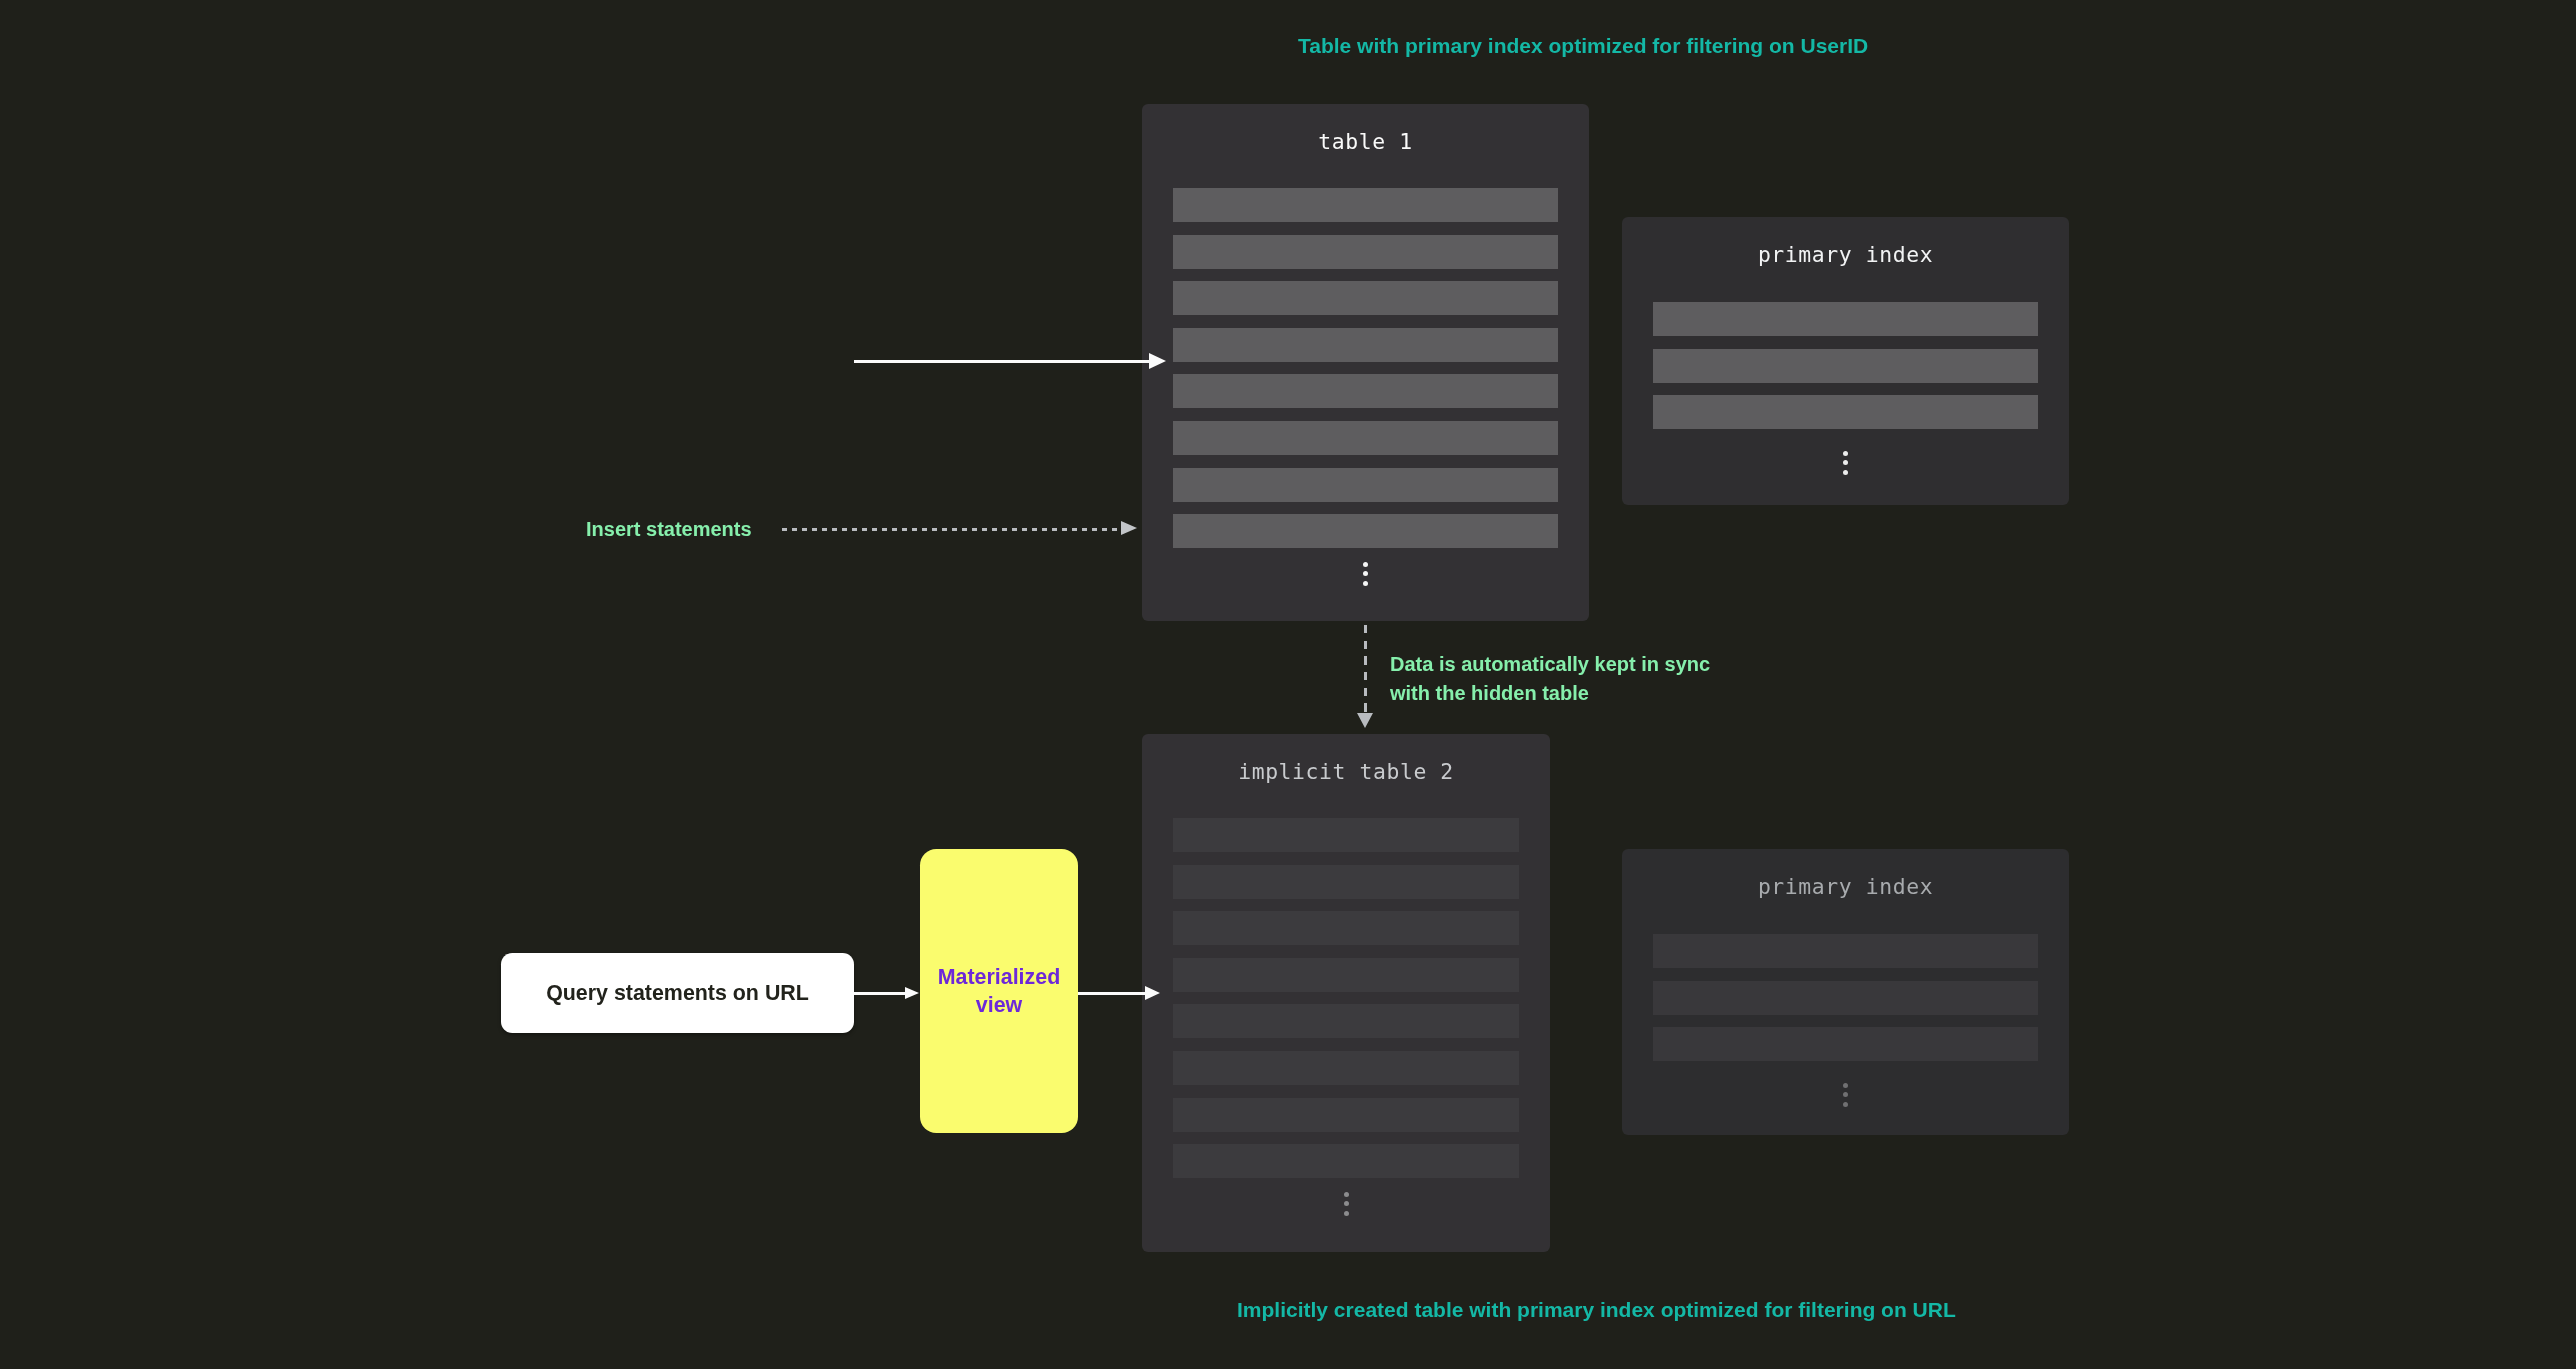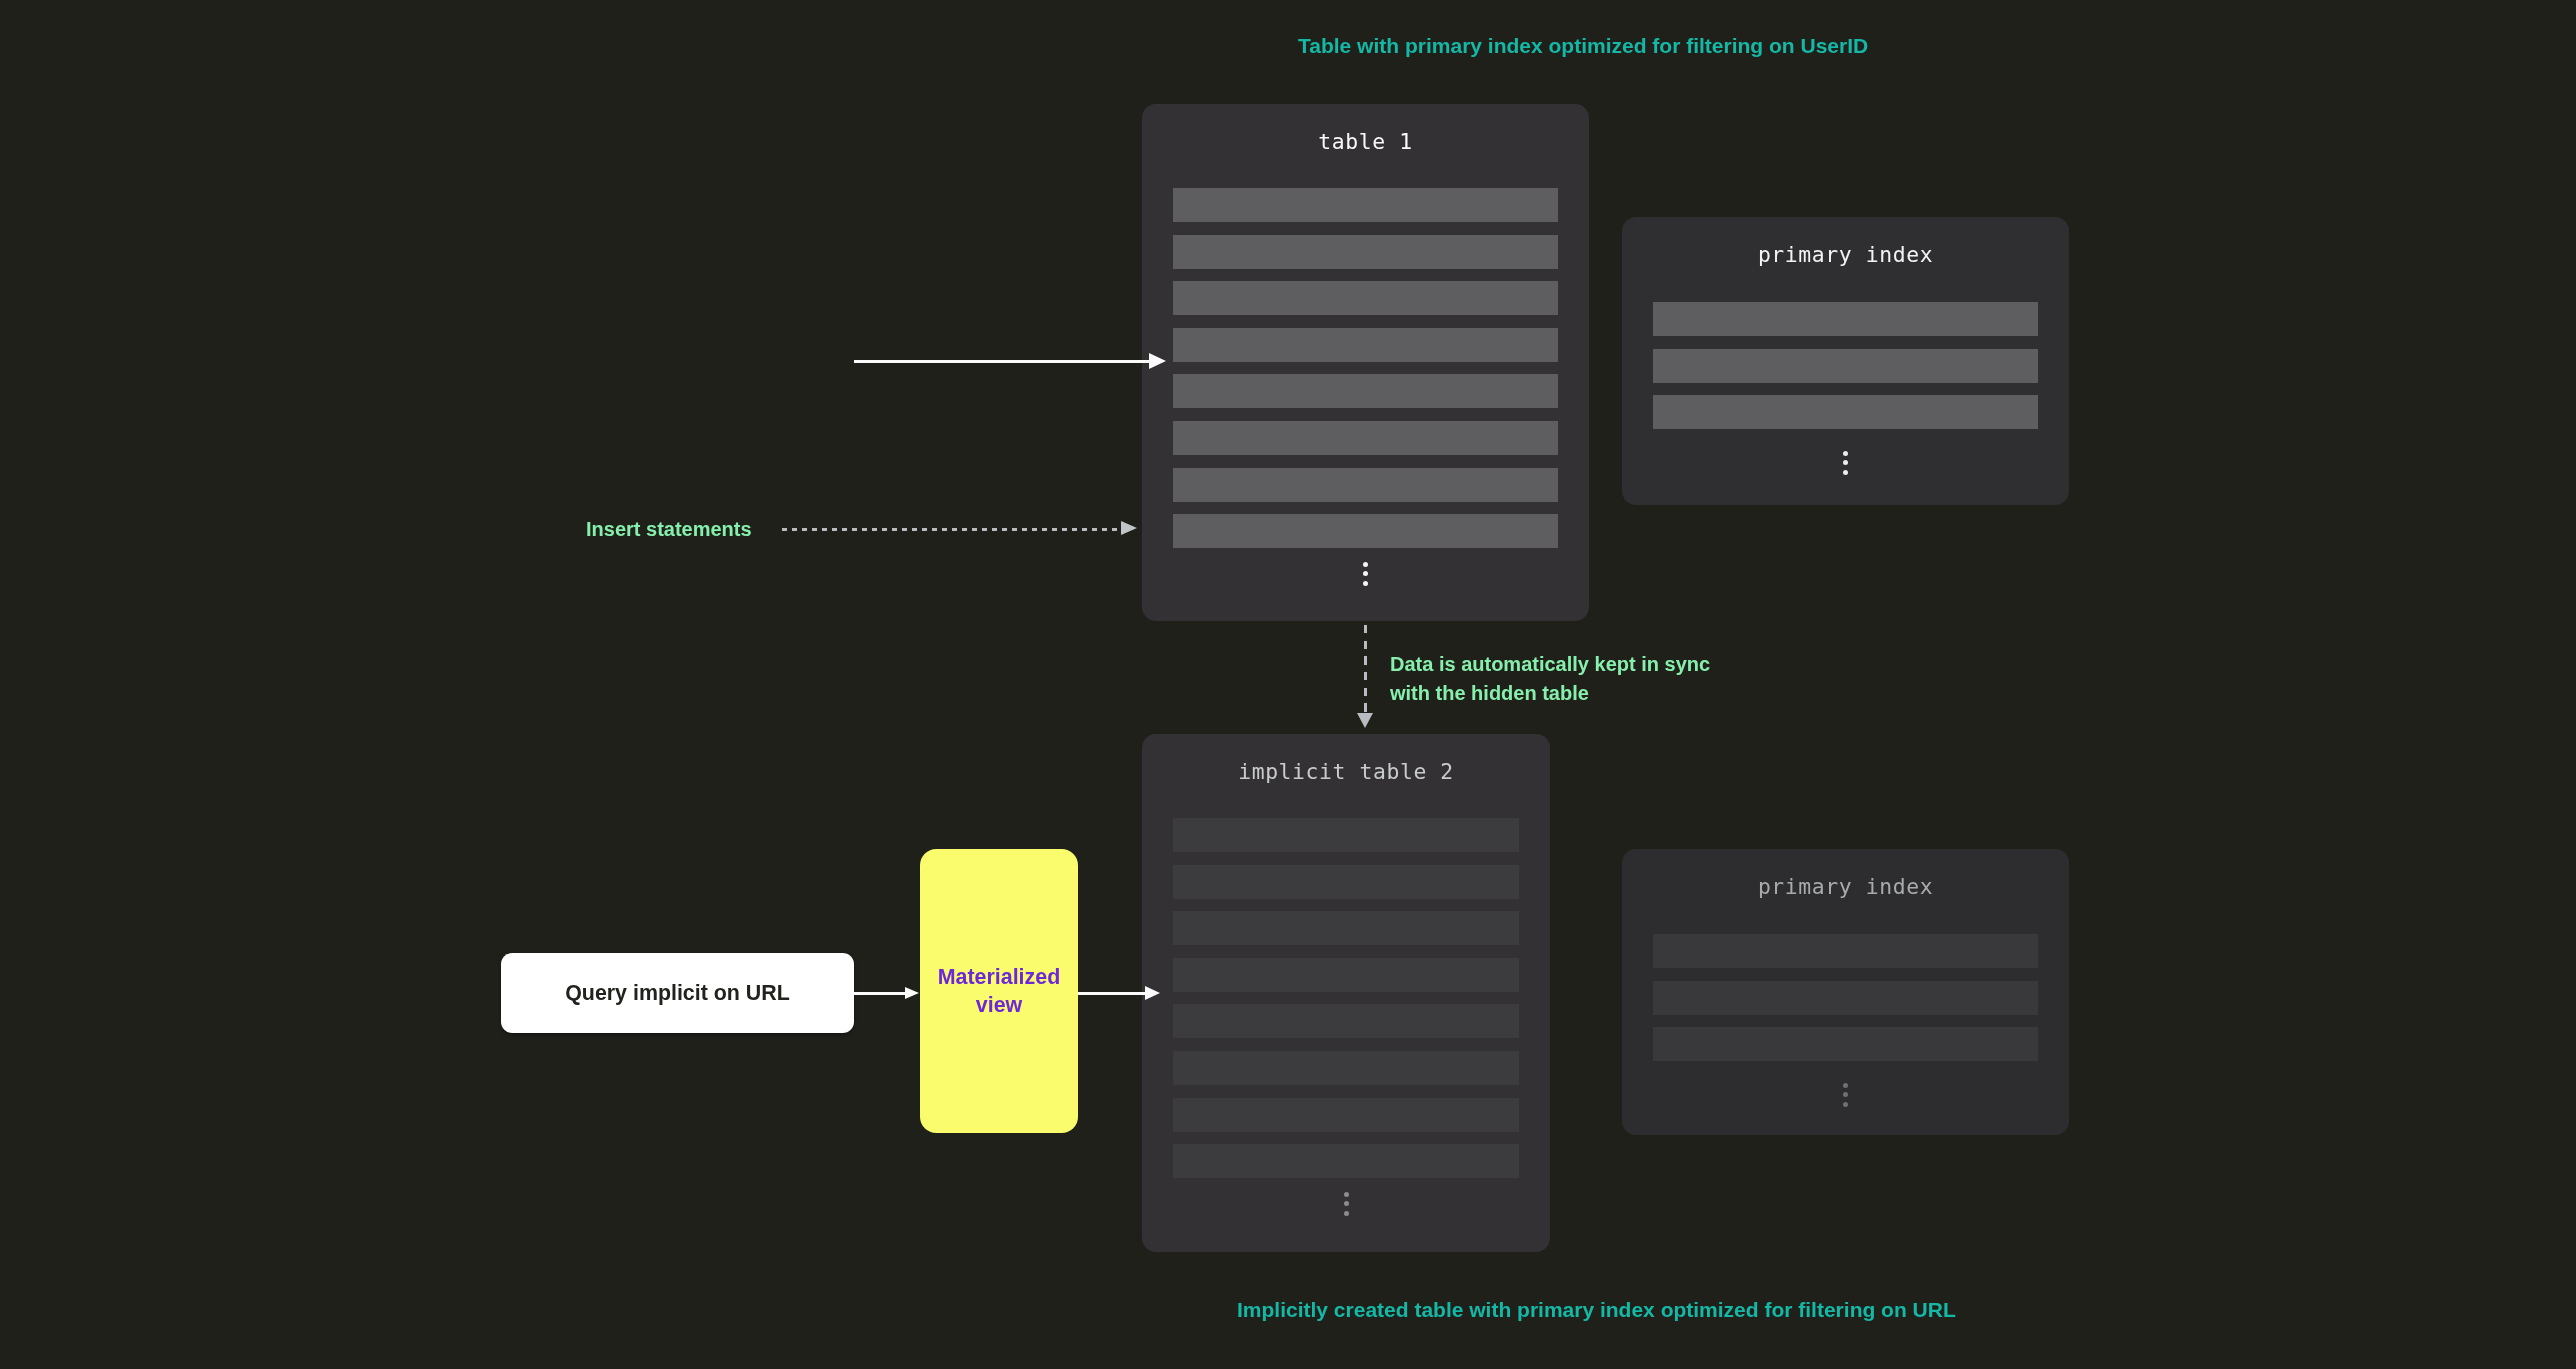--- a/index.html
+++ b/index.html
@@ -14,21 +14,21 @@
   
   .caption{
     position:absolute;
     font-weight:bold;font-size:21px;line-height:25px;
     color:#14b8a6;white-space:nowrap;
   }
   #top-caption{left:1298px;top:33px;}
   #bottom-caption{left:1237px;top:1297px;}
 
   
-  .panel{position:absolute;border-radius:14px;}
+  .panel{position:absolute;border-radius:6px;}
   #table1{left:1142px;top:104px;width:447px;height:517px;background:#333134;}
   #table2{left:1142px;top:734px;width:408px;height:518px;background:#333134;}
   #index1{left:1622px;top:217px;width:447px;height:288px;background:#2F2E30;}
   #index2{left:1622px;top:849px;width:447px;height:286px;background:#2D2D2F;}
 
   .panel-title{
     position:absolute;top:24px;left:0;right:0;
     text-align:center;
     font-family:"DejaVu Sans Mono",monospace;
     font-size:21.4px;line-height:28px;letter-spacing:0.6px;
@@ -175,21 +175,21 @@
         <div class="row"></div>
       </div>
     <div class="vdots">
       <span class="dot"></span>
         <span class="dot"></span>
         <span class="dot"></span>
     </div>
   </div>
 
   <div class="white-box" id="qbox2">
-    <span>Query implicit on URL</span>
+    <span>Query statements on URL</span>
   </div>
 
   <div id="mview">
     <span>Materialized view</span>
   </div>
 
   <div class="hline" id="arrow-userid-line"></div>
   <div class="tri-right" id="arrow-userid-head"></div>
 
   <div class="muted-label" id="insert-label">Insert statements</div>

